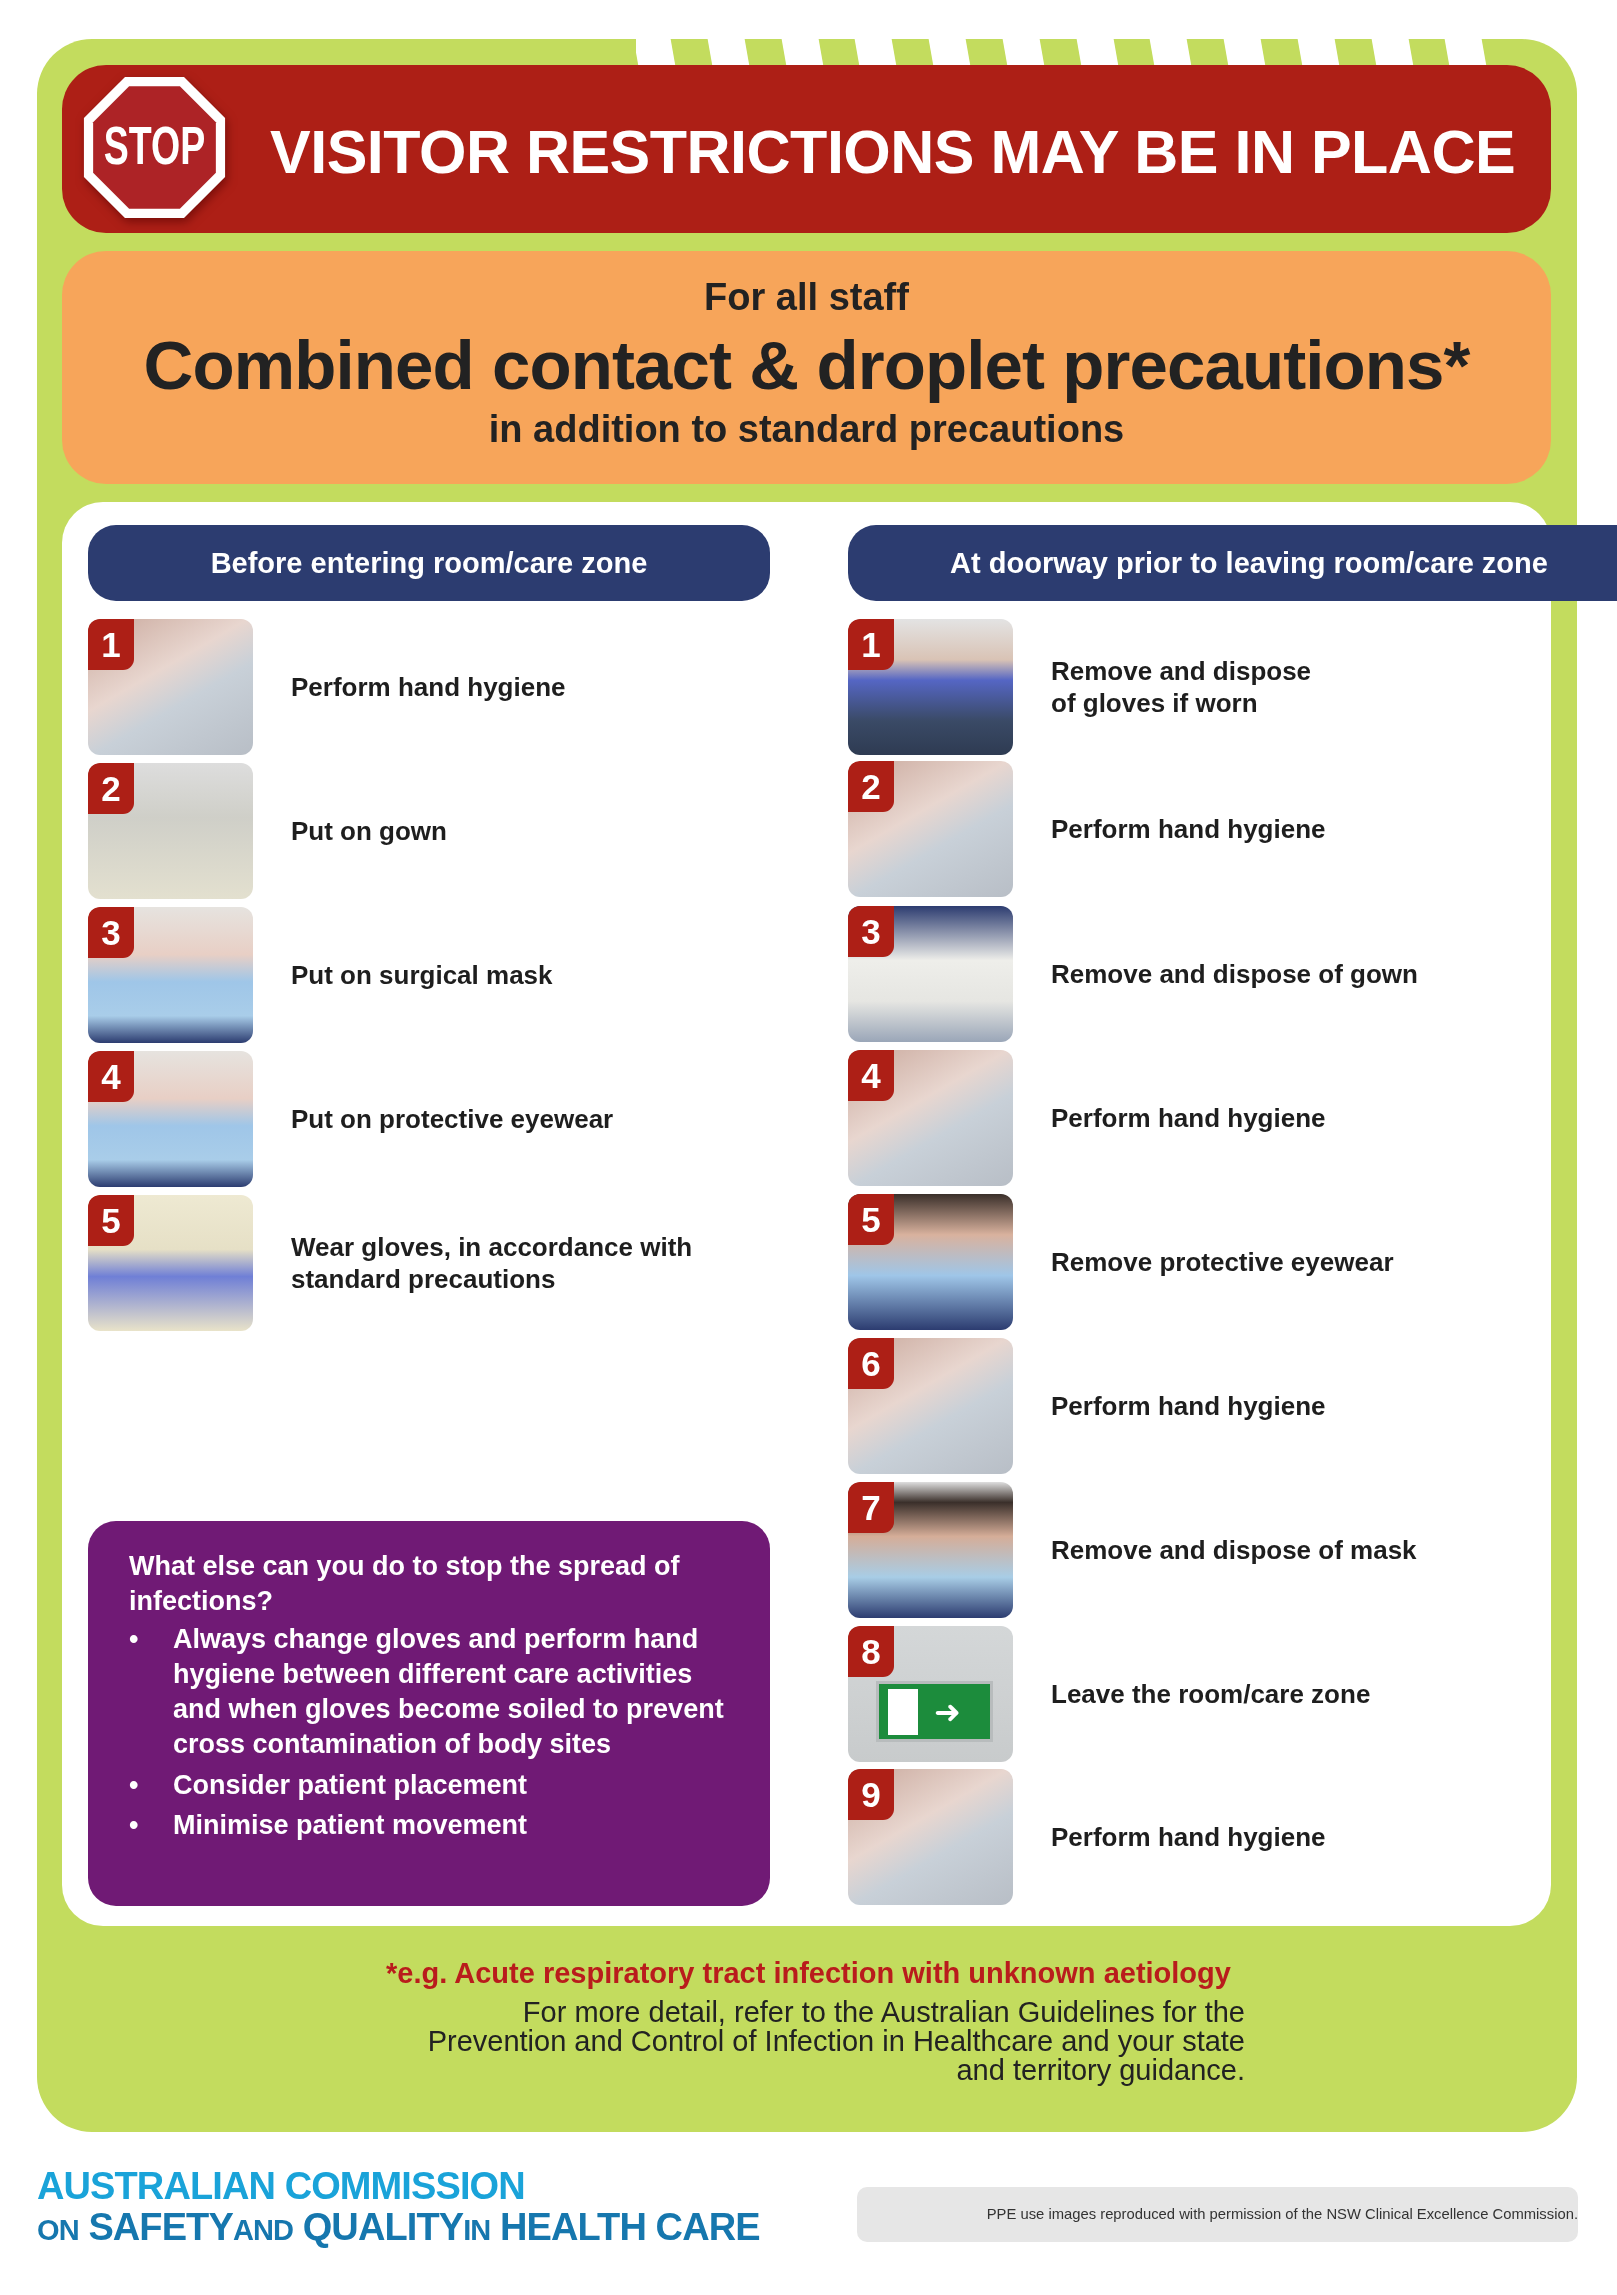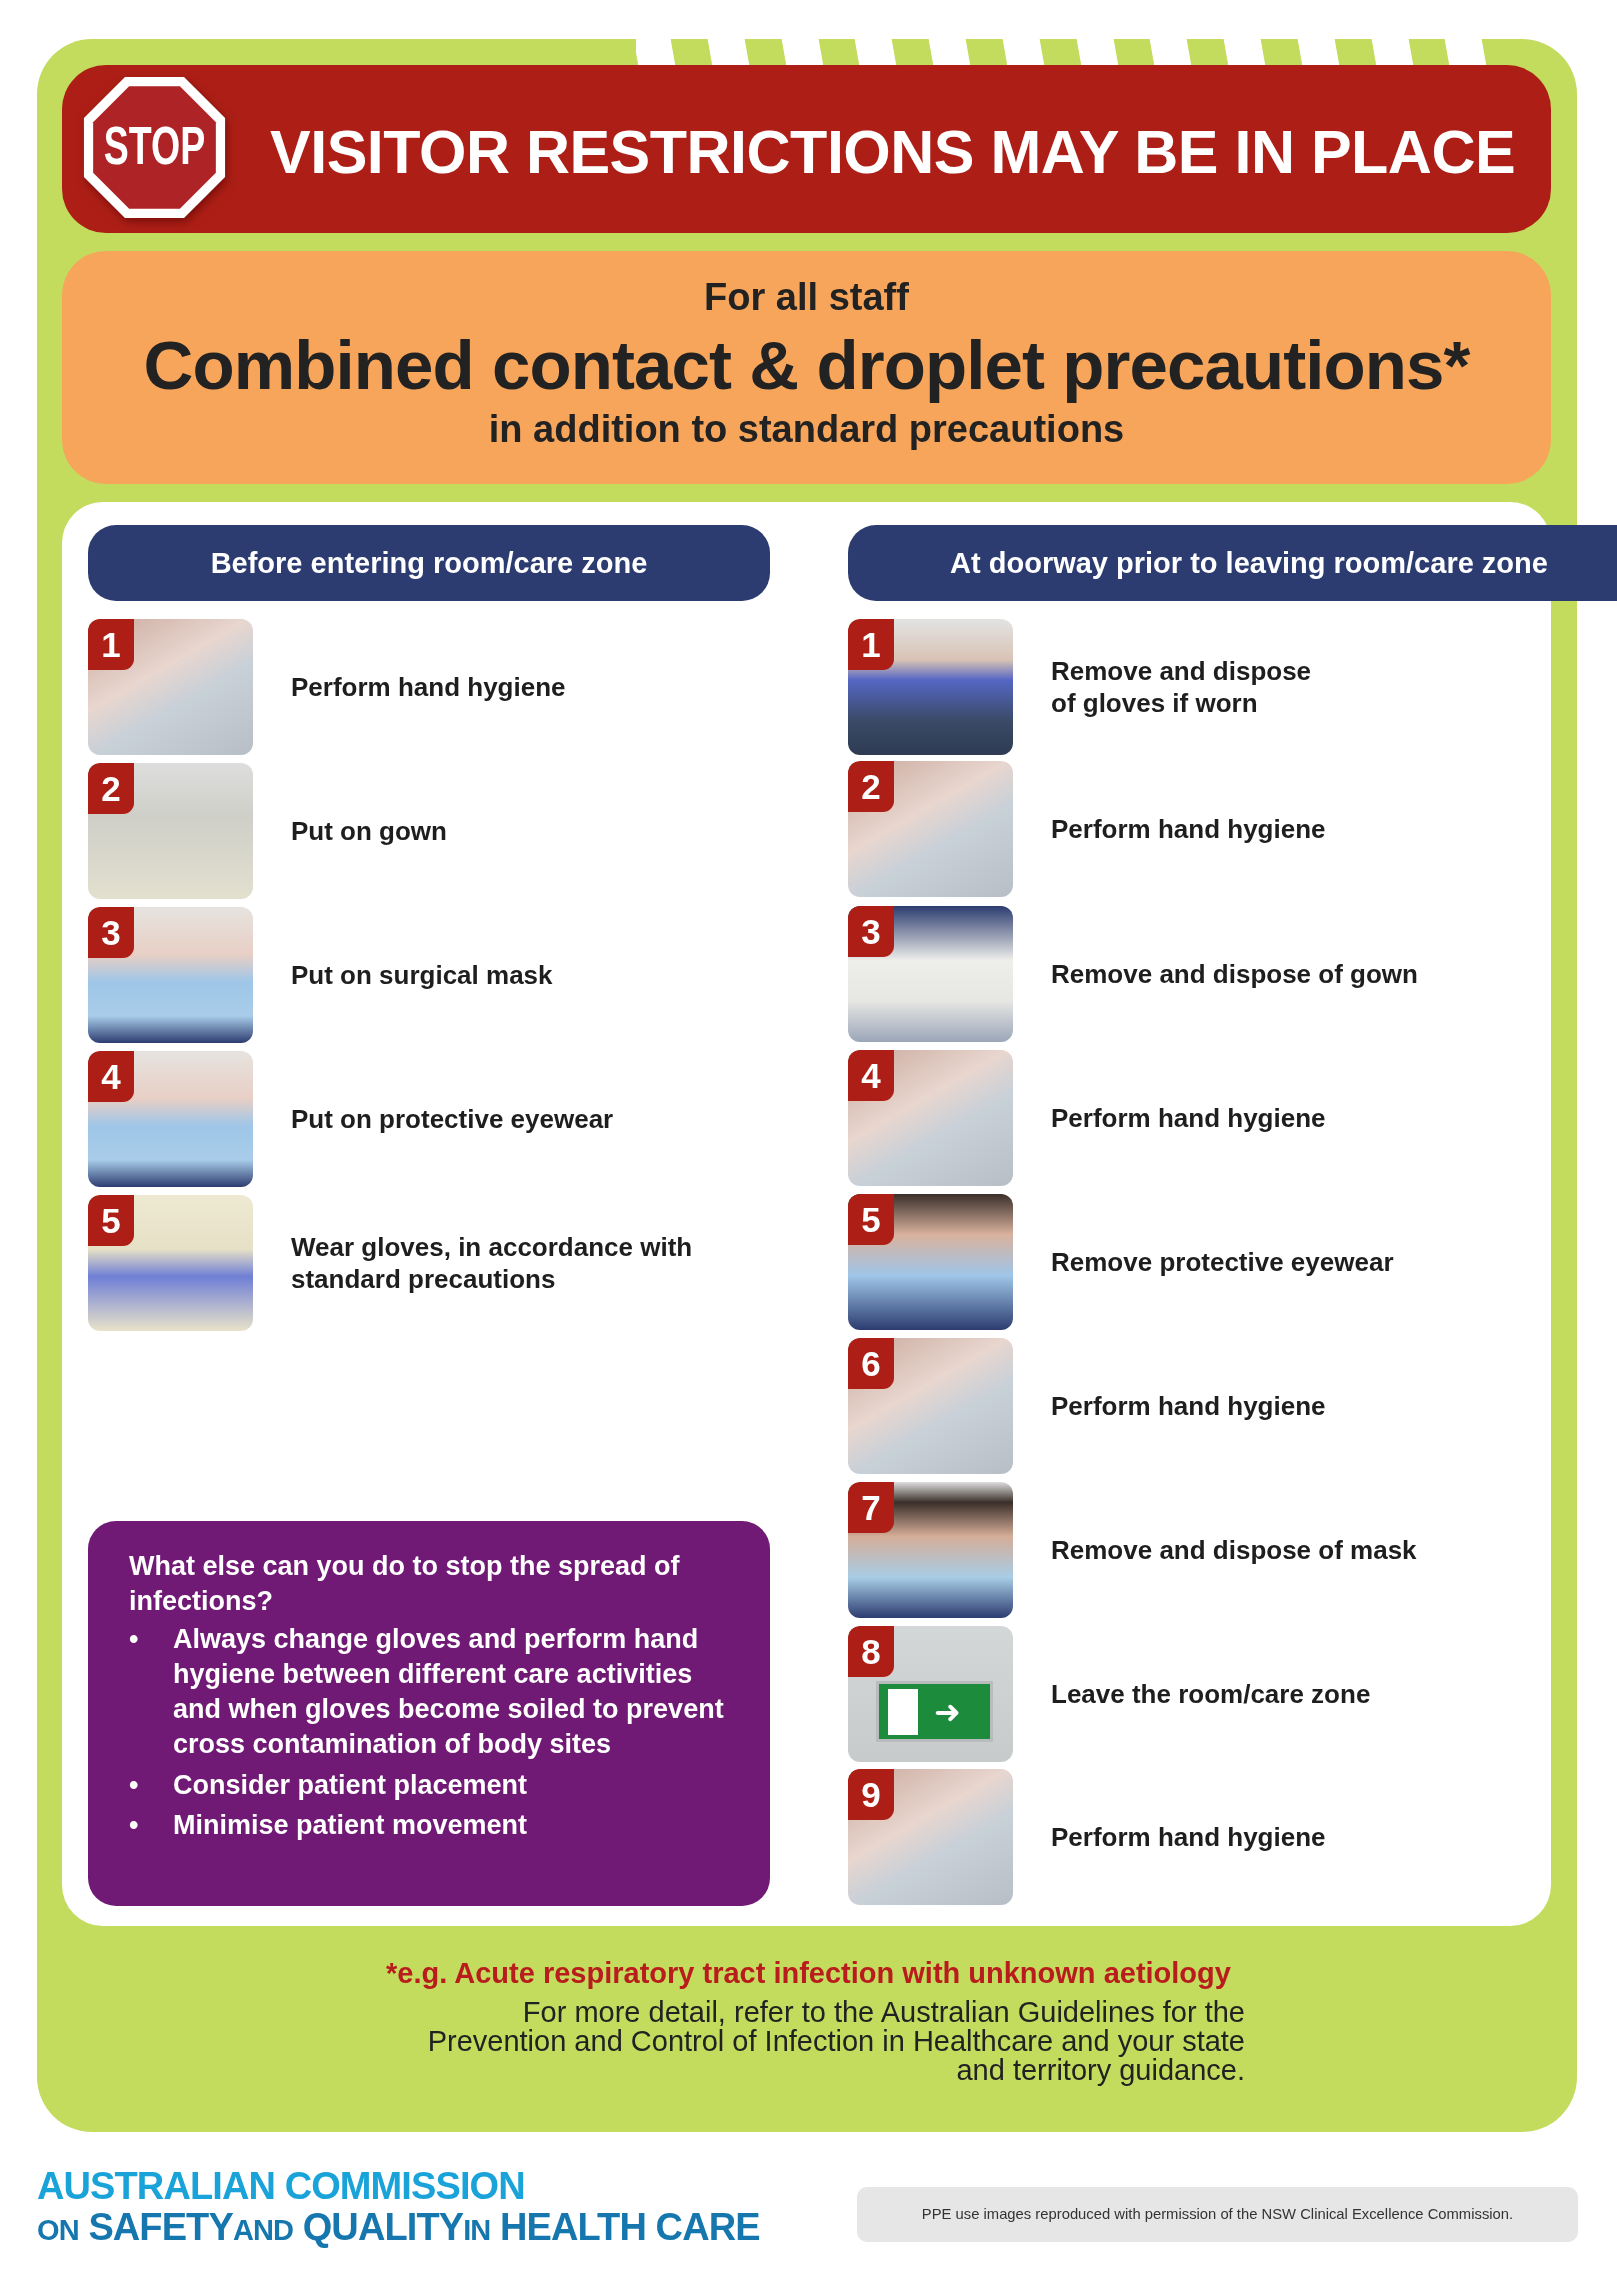--- a/index.html
+++ b/index.html
@@ -49,21 +49,21 @@
   #info li { position:relative; padding-left:44px; font-weight:bold; font-size:27px; line-height:35px; margin-bottom:5.5px; }
   #info li .dot { position:absolute; left:0; top:0; }
   
   #foot-note { left:0; width:1617px; top:1957px; text-align:center; font-weight:bold; font-size:29px; color:#b91c1c; }
   #foot-detail { left:401px; width:844px; top:1998px; text-align:right; font-size:29px; line-height:29px; color:#222; }
   #logo { left:37px; top:2166px; color:#1aa3d9; font-weight:bold; }
   #logo .a { font-size:38px; letter-spacing:-0.9px; line-height:41px; white-space:nowrap; }
   #logo .b { font-size:38px; letter-spacing:-0.9px; line-height:41px; color:#1677ae; white-space:nowrap; }
   #logo .small { font-size:29px;margin-top:37px; }
   #credit { left:857px; top:2187px; width:721px; height:55px; background:#e6e6e6; border-radius:10px; font-size:14.8px; color:#333;
-            line-height:55px; text-align:center; white-space:nowrap; }
+            line-height:55px; text-align:right; white-space:nowrap; }
 </style>
 </head>
 <body>
 
 <div id="outer" class="abs"></div>
 <div id="stripes" class="abs">
   <div class="s" style="left:0px"></div>
   <div class="s" style="left:74px"></div>
   <div class="s" style="left:148px"></div>
   <div class="s" style="left:221px"></div>

